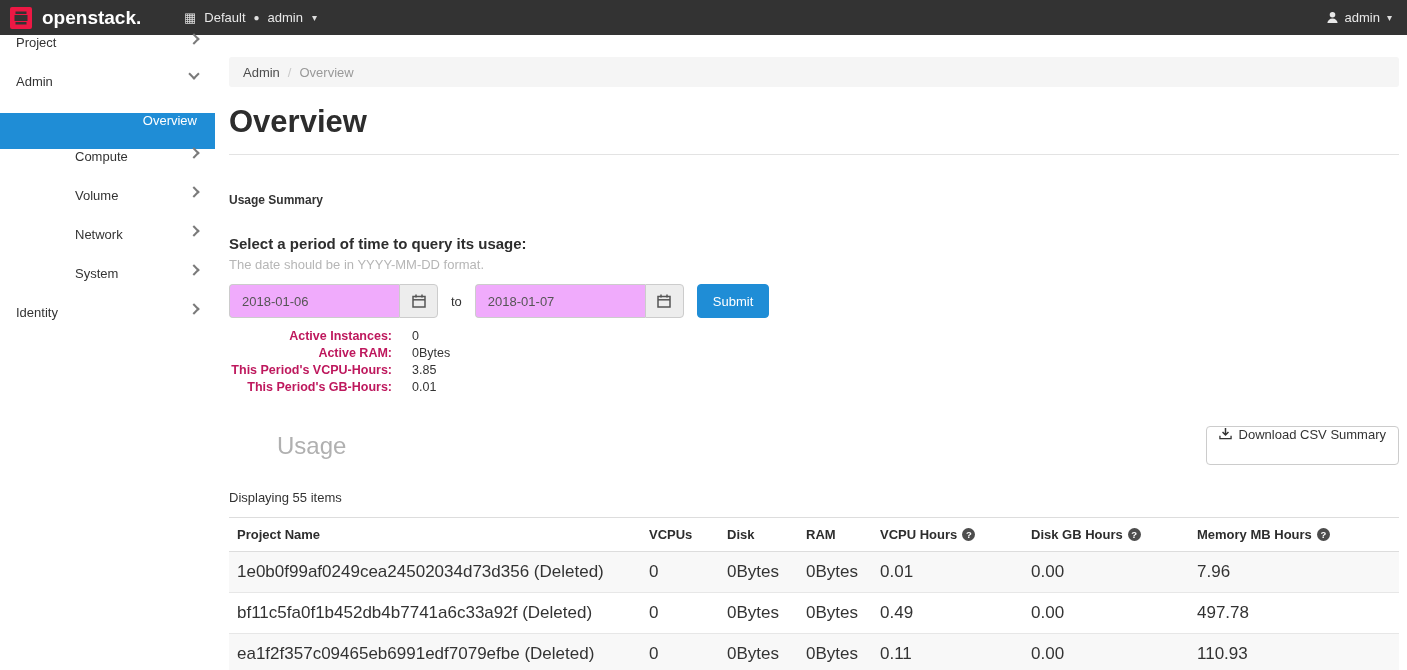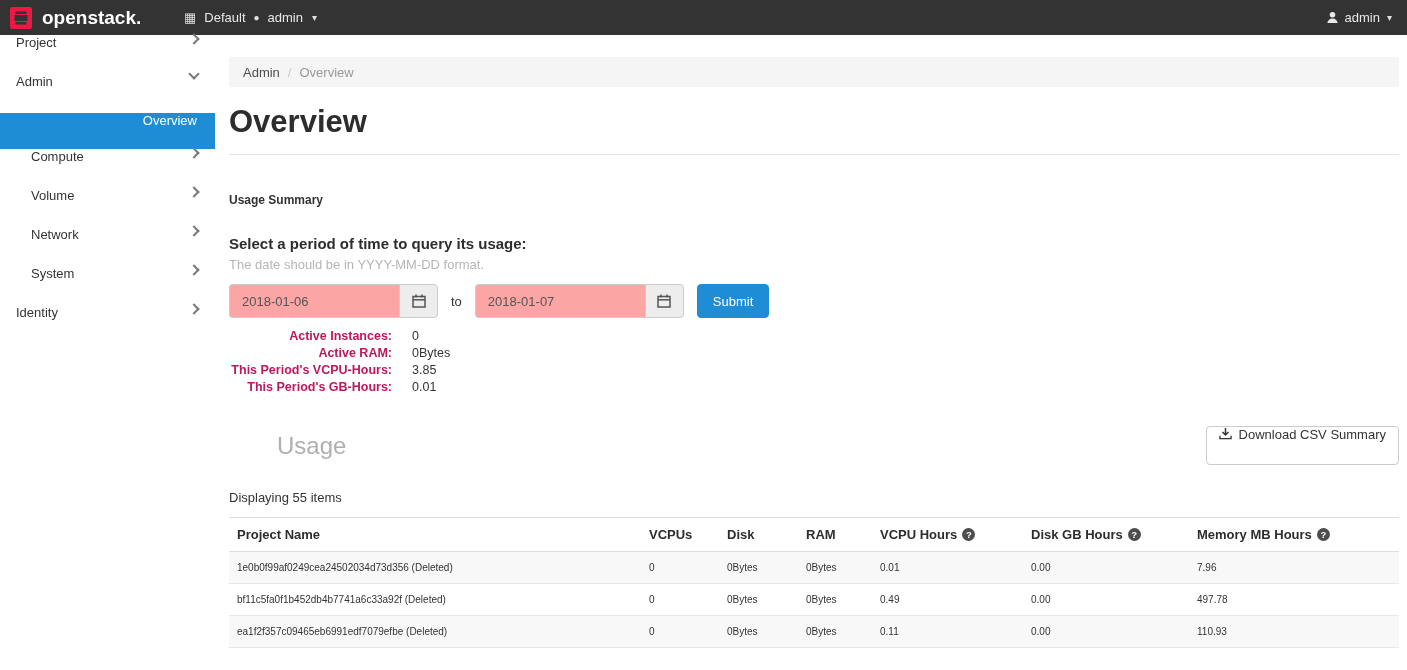--- a/index.html
+++ b/index.html
@@ -25,57 +25,57 @@
   .topbar-spacer { flex: 1; }
   .user-menu { display: flex; align-items: center; gap: 6px; font-size: 13px; cursor: pointer; }
 
   
   .layout { display: flex; height: 635px; }
   .sidebar { width: 215px; flex: none; }
   .main { flex: 1; padding: 22px 8px 0 14px; overflow: hidden; }
 
   
   .side-item { height: 39px; display: flex; align-items: flex-start; justify-content: space-between; padding: 0 17px 0 16px; font-size: 13px; color: #333; cursor: pointer; }
-  .side-item.sub { padding-left: 31px; }
+  .side-item.sub { padding-left: 75px; }
   .side-item.active { background: var(--accent); color: #fff; height: 36px; justify-content: flex-end; padding-right: 18px; }
   .chev { width: 8px; height: 8px; border: solid #7a7a7a; border-width: 2px 2px 0 0; flex: none; display: inline-block; }
   .chev-right { transform: rotate(45deg); }
   .chev-down { transform: rotate(135deg); margin-top: -4px; }
 
   
   .breadcrumb-bar { background: #f5f5f5; border-radius: 3px; height: 30px; display: flex; align-items: center; padding: 0 14px; gap: 8px; font-size: 13px; }
   .bc-link { color: #4d4d4d; text-decoration: none; cursor: pointer; }
   .bc-sep { color: #c9c9c9; }
   .bc-current { color: #999; }
   .page-title { font-size: 31px; font-weight: 600; color: #2d2d2d; margin-top: 17px; }
   .title-rule { border: none; border-top: 1px solid #e3e3e3; margin-top: 14px; }
 
   
   .section-heading { font-size: 12px; font-weight: 600; color: #333; margin-top: 38px; }
   .query-prompt { font-size: 15px; font-weight: bold; margin-top: 28px; color: #2d2d2d; }
   .query-hint { font-size: 13px; color: #b6b6b6; margin-top: 5px; }
   .date-form { display: flex; align-items: center; margin-top: 12px; }
   .input-group { display: flex; }
-  .date-input { width: 170px; height: 34px; border: 1px solid #ccc; border-right: none; border-radius: 4px 0 0 4px; padding: 0 12px; font-size: 13px; color: #555; font-family: inherit; outline: none; background: #fca5a5; }
+  .date-input { width: 170px; height: 34px; border: 1px solid #ccc; border-right: none; border-radius: 4px 0 0 4px; padding: 0 12px; font-size: 13px; color: #555; font-family: inherit; outline: none; background: #f0abfc; }
   .input-addon { width: 39px; height: 34px; background: #ededed; border: 1px solid #ccc; border-radius: 0 4px 4px 0; display: flex; align-items: center; justify-content: center; cursor: pointer; }
   .to-label { margin: 0 13px; font-size: 13px; }
   .btn-primary { margin-left: 13px; height: 34px; padding: 0 15px; background: var(--accent); color: #fff; border: 1px solid var(--accent); border-radius: 4px; font-size: 13px; font-family: inherit; cursor: pointer; }
   .stats { margin-top: 10px; }
   .stat-row { display: flex; line-height: 17px; }
   .stat-label { width: 163px; text-align: right; font-weight: bold; font-size: 12.5px; color: #be185d; }
   .stat-value { margin-left: 20px; font-size: 12.5px; }
 
   
   .usage-header { display: flex; justify-content: space-between; align-items: center; margin-top: 30px; }
   .usage-title { font-size: 24px; font-weight: 400; color: #b0b0b0; margin-left: 48px; }
   .btn-default { display: flex; gap: 7px; background: #fff; border: 1px solid #ccc; border-radius: 4px; height: 39px; padding: 0 12px; font-size: 13px; color: #333; font-family: inherit; cursor: pointer; }
   .items-count { margin-top: 25px; font-size: 13px; }
   .usage-table { width: 100%; border-collapse: collapse; margin-top: 12px; table-layout: fixed; }
   .usage-table th { text-align: left; font-size: 13px; font-weight: bold; padding: 9px 8px; border-top: 1px solid #ddd; border-bottom: 1px solid #ddd; color: #2d2d2d; white-space: nowrap; }
-  .usage-table td { font-size: 10px; padding: 10px 8px; border-bottom: 1px solid #e7e7e7; color: #333; overflow: hidden; white-space: nowrap; }
+  .usage-table td { font-size: 17px; padding: 10px 8px; border-bottom: 1px solid #e7e7e7; color: #333; overflow: hidden; white-space: nowrap; }
   .usage-table tbody tr:nth-child(odd) { background: #f8f8f8; }
   .help-icon { display: inline-block; width: 13px; height: 13px; border-radius: 50%; background: #4d4d4d; color: #fff; font-size: 9.5px; line-height: 13px; text-align: center; font-weight: bold; margin-left: 5px; vertical-align: 1px; cursor: pointer; }
   .help-icon::after { content: "?"; }
 </style>
 </head>
 <body>
 
 <header class="topbar">
   <div class="brand">
     <svg class="logo" width="22" height="22" viewBox="0 0 22 22">

